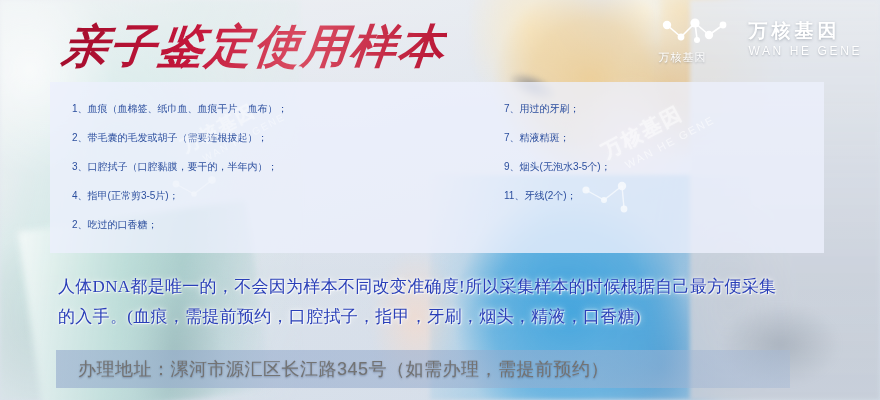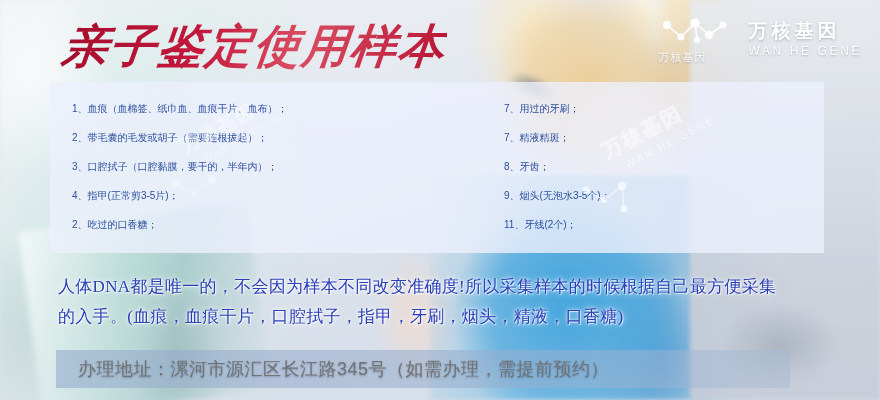--- a/index.html
+++ b/index.html
@@ -254,21 +254,20 @@
     <div class="panel-col col-left">
       <div class="panel-item">1、血痕（血棉签、纸巾血、血痕干片、血布）；</div>
       <div class="panel-item">2、带毛囊的毛发或胡子（需要连根拔起）；</div>
       <div class="panel-item">3、口腔拭子（口腔黏膜，要干的，半年内）；</div>
       <div class="panel-item">4、指甲(正常剪3-5片)；</div>
       <div class="panel-item">2、吃过的口香糖；</div>
     </div>
     <div class="panel-col col-right">
       <div class="panel-item">7、用过的牙刷；</div>
       <div class="panel-item">7、精液精斑；</div>
-      <div class="panel-item">8、牙齿；</div>
       <div class="panel-item">9、烟头(无泡水3-5个)；</div>
       <div class="panel-item">11、牙线(2个)；</div>
     </div>
   </div>
 
   <div class="wm wm-a">
     <div class="wm-cn">万核基因</div>
     <div class="wm-en">WAN HE GENE</div>
   </div>
   <svg class="wm-dots wm-dots-a" width="70" height="56" viewBox="0 0 70 56">
@@ -288,19 +287,19 @@
   <svg class="wm-dots wm-dots-b" width="70" height="56" viewBox="0 0 70 56">
     <line x1="8" y1="22" x2="26" y2="32" stroke="#ffffff" stroke-width="1.4" opacity=".7"></line>
     <line x1="26" y1="32" x2="44" y2="18" stroke="#ffffff" stroke-width="1.4" opacity=".7"></line>
     <circle cx="8" cy="22" r="3.4" fill="#ffffff" opacity=".8"></circle>
     <circle cx="26" cy="32" r="2.8" fill="#ffffff" opacity=".8"></circle>
     <circle cx="44" cy="18" r="3.8" fill="#ffffff" opacity=".8"></circle>
   </svg>
 
   <div class="para">
     <div class="para-line">人体DNA都是唯一的，不会因为样本不同改变准确度!所以采集样本的时候根据自己最方便采集</div>
-    <div class="para-line">的入手。(血痕，血痕干片，口腔拭子，指甲，牙刷，烟头，精液，口香糖)</div>
+    <div class="para-line">的入手。(血痕，需提前预约，口腔拭子，指甲，牙刷，烟头，精液，口香糖)</div>
   </div>
 
   <div class="addr-band"></div>
   <div class="addr-text">办理地址：漯河市源汇区长江路345号（如需办理，需提前预约）</div>
 
 </div>
 
 </body></html>

